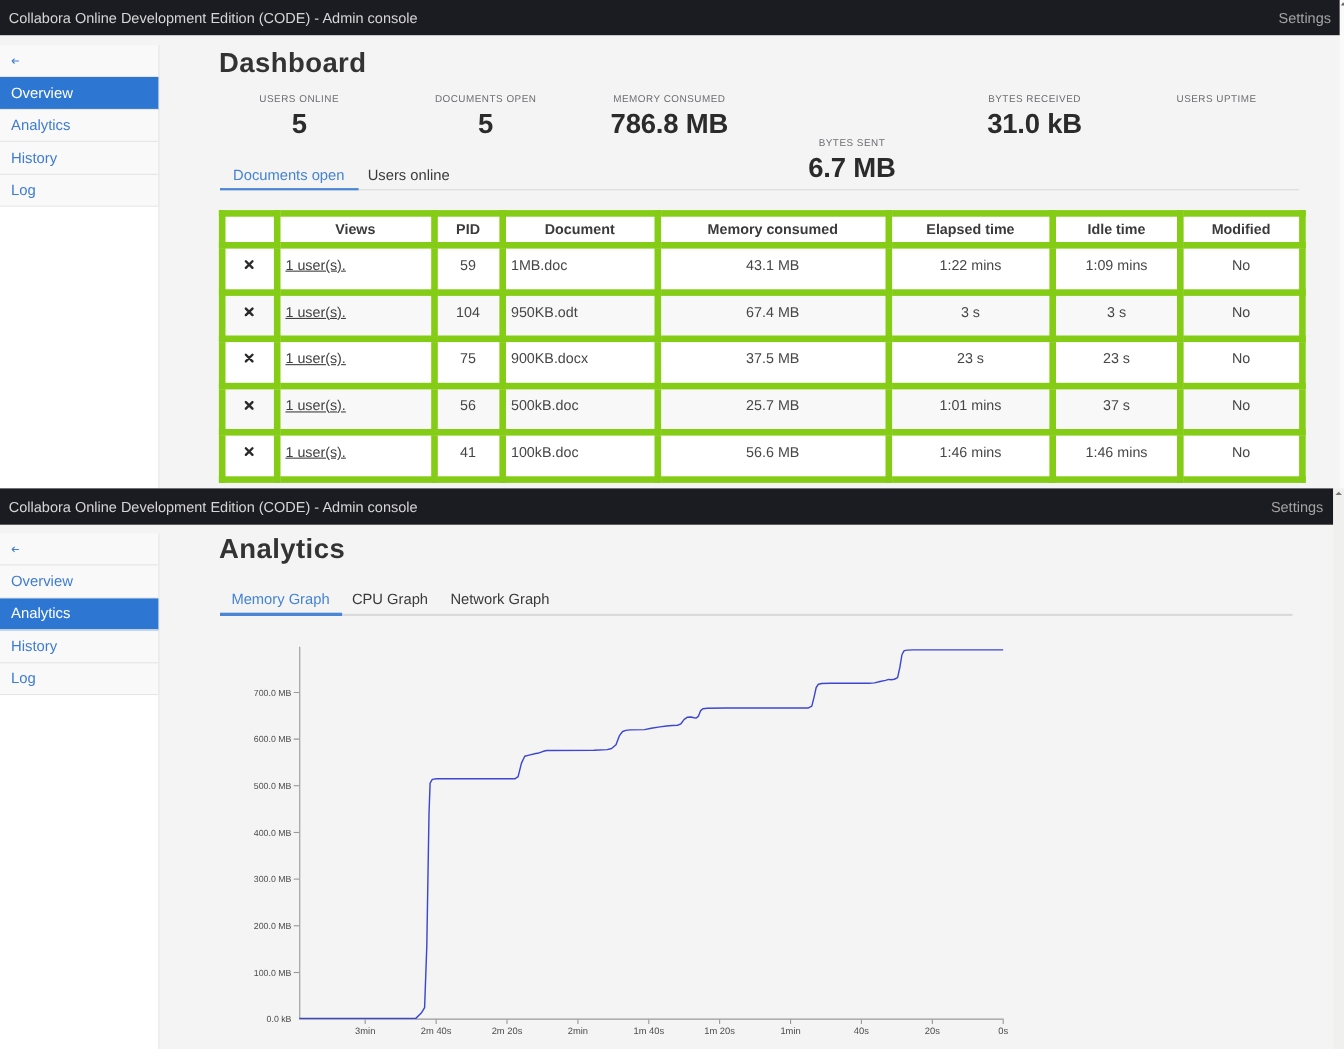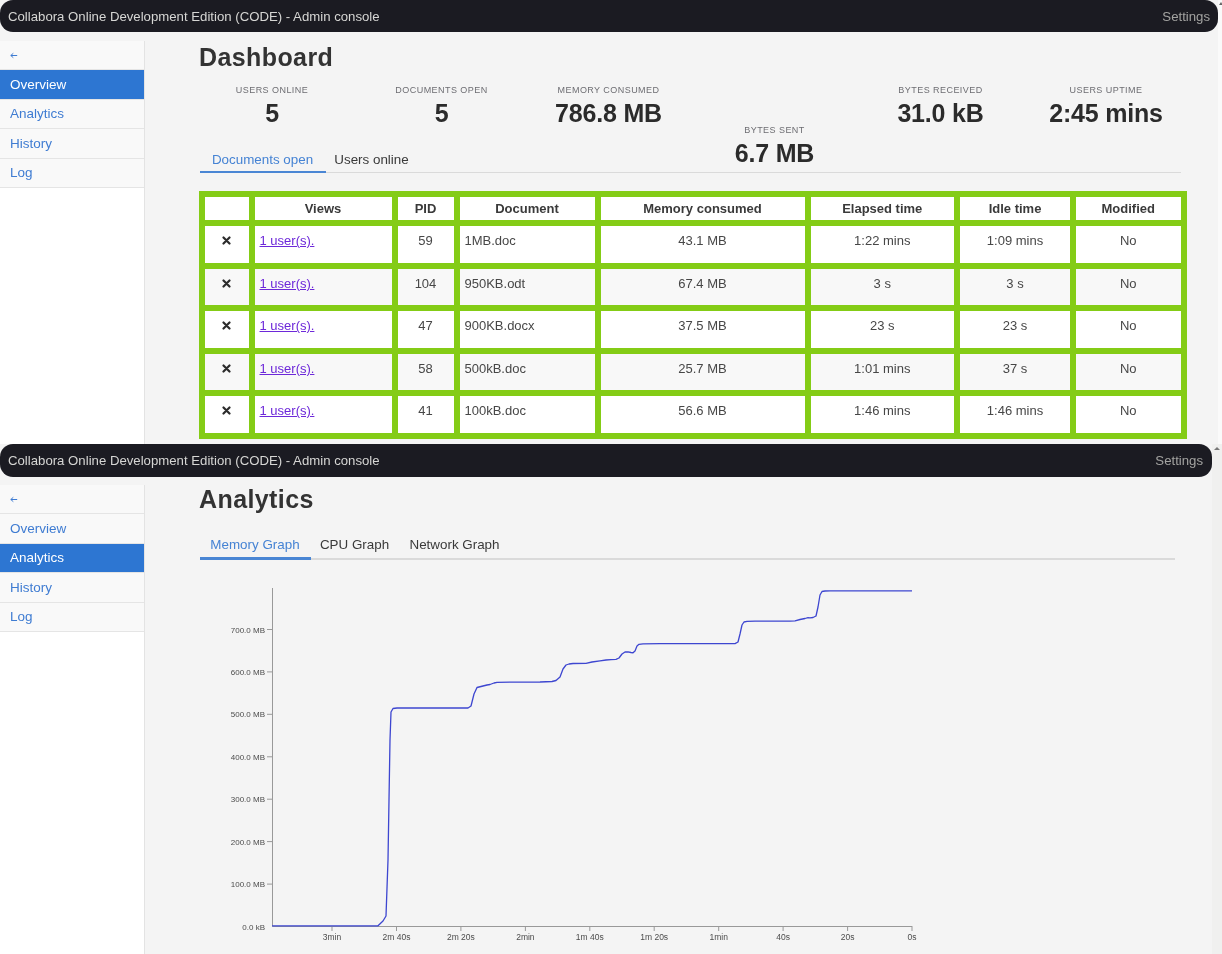--- a/index.html
+++ b/index.html
@@ -1,40 +1,40 @@
 <!DOCTYPE html>
 <html><head>
 <meta charset="utf-8">
 <style>
   * { margin:0; padding:0; box-sizing:border-box; }
   html,body { width:1222px; height:954px; overflow:hidden; }
   body { position:relative; font-family:"Liberation Sans", sans-serif; background:#f4f4f4; }
   .abs { position:absolute; }
-  .bar { background:#1b1b22; color:#d6d6d4; font-size:13.2px;border-radius:13px; }
+  .bar { background:#1b1b22; color:#d6d6d4; font-size:13.2px; }
   .bar .ttl { position:absolute; left:8px; }
   .bar .set { position:absolute; color:#a3a3a1; }
   .menu { background:#f9f9f9; border-right:1px solid #e3e3e3; }
   .menu .it { height:29.4px; border-bottom:1px solid #e5e5e5; font-size:13.5px;
               color:#3f7cd2; padding-left:10px; display:flex; align-items:center; }
   .menu .sel { background:#2d76d2; color:#ffffff; }
   .whitecol { background:#ffffff; border-right:1px solid #e3e3e3; }
   h1 { font-size:25px; font-weight:600; color:#333333; letter-spacing:0.4px; font-family:"Liberation Sans",sans-serif; }
   .stat { text-align:center; }
   .stat .lb { font-size:9px; letter-spacing:0.45px; color:#6d6d72; font-weight:500; }
   .stat .vl { font-size:25px; font-weight:600; color:#2b2b2b; letter-spacing:-0.2px; margin-top:4px; }
   .tabtx { font-size:13.4px; color:#3a3a3a; text-align:center; }
   .tabtx.on { color:#4583d4; }
   table { border-collapse:collapse; table-layout:fixed; width:982px; background:#fff;
           font-size:13px; color:#474747; }
   th, td { border:6px solid #84cc16; }
   th { font-weight:600; color:#3a3a3a; height:29.5px; text-align:center; font-size:13px; }
   td { height:42.6px; vertical-align:top; padding-top:7px; text-align:center; }
   td.l { text-align:left; padding-left:5px; }
   tr.alt td { background:#f8f8f8; }
-  .lnk { text-decoration:underline; color:#6d28d9; }
+  .lnk { text-decoration:underline; color:#404040; }
   .sbtrack { background:#f0f0ef; }
   .uparrow { width:0; height:0; border-left:3px solid transparent; border-right:3px solid transparent;
              border-bottom:3.5px solid #777; }
 </style>
 </head>
 <body>
 
 <div class="abs bar" style="left:0; top:0; width:1218px; height:32px;">
   <span class="ttl" style="top:8.5px;">Collabora Online Development Edition (CODE) - Admin console</span>
   <span class="set" style="right:8px; top:8.5px;">Settings</span>
@@ -73,21 +73,20 @@
 <div class="abs stat" style="left:684.5px; top:85px; width:180px;margin-top:40px;">
   <div class="lb">BYTES SENT</div>
     <div class="vl">6.7 MB</div>
 </div>
 <div class="abs stat" style="left:850.5px; top:85px; width:180px;">
   <div class="lb">BYTES RECEIVED</div>
     <div class="vl">31.0 kB</div>
 </div>
 <div class="abs stat" style="left:1016px; top:85px; width:180px;">
   <div class="lb">USERS UPTIME</div>
-    <div class="vl">2:45 mins</div>
 </div>
 
 <div class="abs" style="left:199.5px; top:171.8px; width:981.5px; height:1.4px; background:#dadada;"></div>
 <div class="abs tabtx on" style="left:199.5px; top:151.5px; width:126px;">Documents open</div>
 <div class="abs tabtx" style="left:325.5px; top:151.5px; width:92px;">Users online</div>
 <div class="abs" style="left:199.5px; top:170.6px; width:126px; height:2.6px; background:#4a86d4;"></div>
 
 <div class="abs" style="left:198.5px; top:190.5px;">
 <table>
  <colgroup>
@@ -133,33 +132,33 @@
           <td>67.4 MB</td>
           <td>3 s</td>
           <td>3 s</td>
           <td>No</td>
  </tr>
  <tr>
   <td><svg width="9" height="9" viewBox="0 0 9 9">
               <path d="M1.5 1.5 L7.5 7.5 M7.5 1.5 L1.5 7.5" stroke="#2b2b2b" stroke-width="2.2" stroke-linecap="round"></path>
             </svg></td>
   <td class="l"><span class="lnk">1 user(s).</span></td>
-          <td>47</td>
+          <td>75</td>
           <td class="l">900KB.docx</td>
           <td>37.5 MB</td>
           <td>23 s</td>
           <td>23 s</td>
           <td>No</td>
  </tr>
  <tr class="alt">
   <td><svg width="9" height="9" viewBox="0 0 9 9">
               <path d="M1.5 1.5 L7.5 7.5 M7.5 1.5 L1.5 7.5" stroke="#2b2b2b" stroke-width="2.2" stroke-linecap="round"></path>
             </svg></td>
   <td class="l"><span class="lnk">1 user(s).</span></td>
-          <td>58</td>
+          <td>56</td>
           <td class="l">500kB.doc</td>
           <td>25.7 MB</td>
           <td>1:01 mins</td>
           <td>37 s</td>
           <td>No</td>
  </tr>
  <tr>
   <td><svg width="9" height="9" viewBox="0 0 9 9">
               <path d="M1.5 1.5 L7.5 7.5 M7.5 1.5 L1.5 7.5" stroke="#2b2b2b" stroke-width="2.2" stroke-linecap="round"></path>
             </svg></td>

